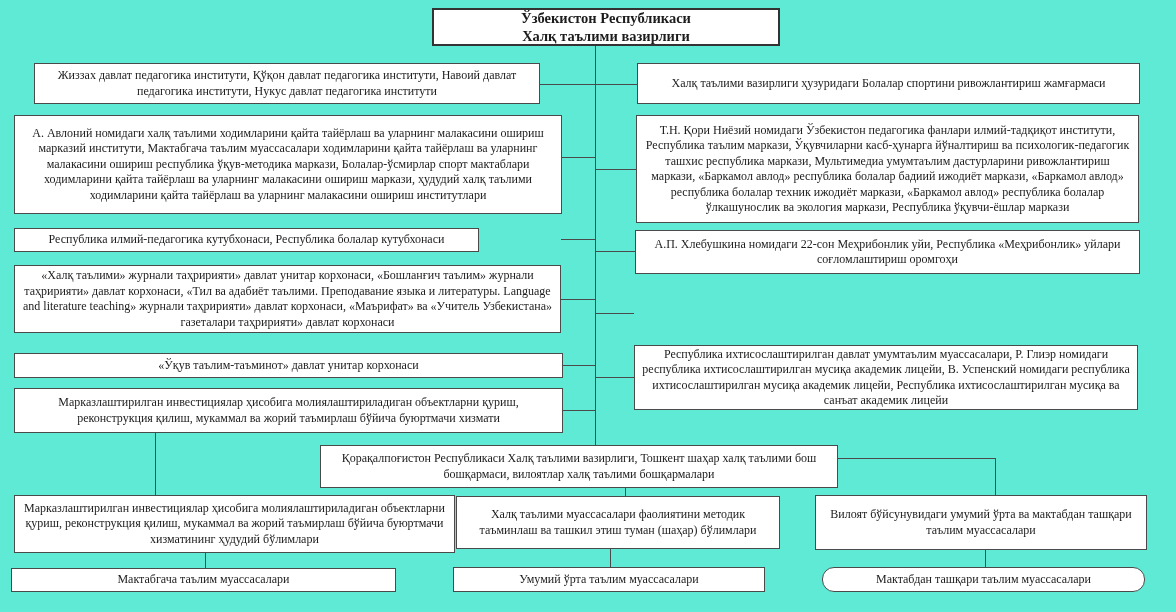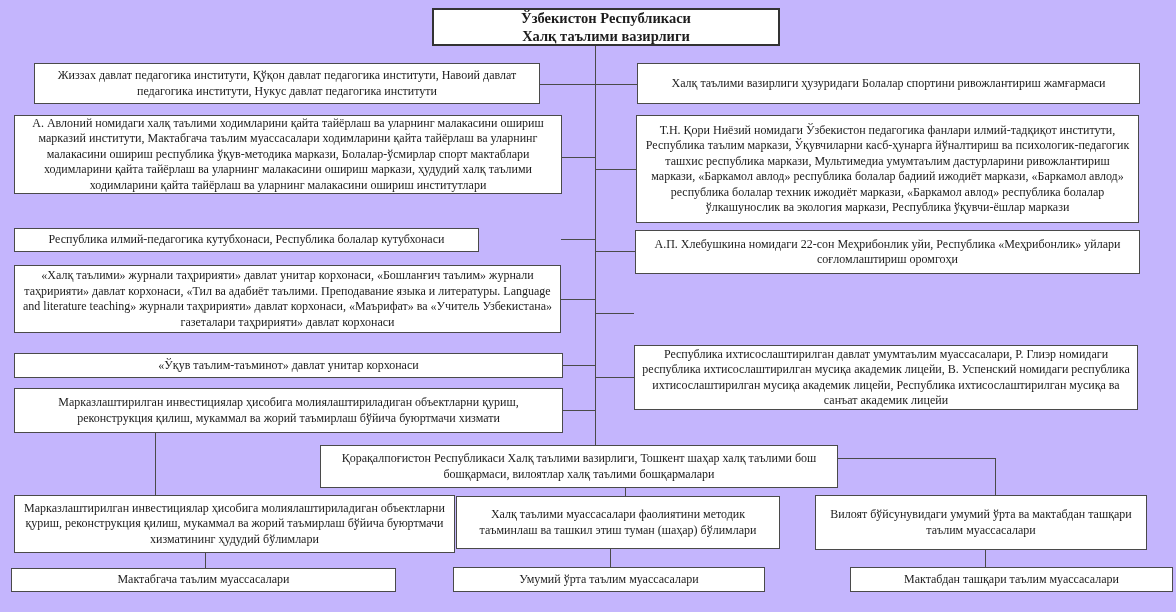--- a/index.html
+++ b/index.html
@@ -1,17 +1,17 @@
 <!DOCTYPE html>
 <html><head>
 <meta charset="utf-8">
 <style>
   html,body{margin:0;padding:0;background:#ffffff;}
   .canvas{
-    position:relative;width:1176px;height:612px;background:#c4b5fd;
+    position:relative;width:1176px;height:612px;background:#5eead4;
     font-family:"Liberation Serif","DejaVu Serif",serif;color:#1c1c1c;
     overflow:hidden;
   }
   .box{
     position:absolute;border:1px solid #4a4a4a;background:#fff;
     display:flex;align-items:center;justify-content:center;
     text-align:center;font-size:12px;line-height:15.5px;
     padding:1px 6px;box-sizing:border-box;
   }
   .title-box{
@@ -48,21 +48,21 @@
   <div class="line v" style="left:985px;top:550px;height:17px;"></div>
 
   <div class="box title-box" style="left:432px;top:8px;width:348px;height:38px;flex-direction:column;">
     <div>Ўзбекистон Республикаси</div>
     <div>Халқ таълими вазирлиги</div>
   </div>
 
   <div class="box" style="left:14px;top:63px;width:506px;height:41px;margin-left:20px;">
     <span>Жиззах давлат педагогика институти, Қўқон давлат педагогика институти, Навоий давлат педагогика институти, Нукус давлат педагогика институти</span>
   </div>
-  <div class="box" style="left:14px;top:115px;width:548px;height:79px;">
+  <div class="box" style="left:14px;top:115px;width:548px;height:99px;">
     <span>А. Авлоний номидаги халқ таълими ходимларини қайта тайёрлаш ва уларнинг малакасини ошириш марказий институти, Мактабгача таълим муассасалари ходимларини қайта тайёрлаш ва уларнинг малакасини ошириш республика ўқув-методика маркази, Болалар-ўсмирлар спорт мактаблари ходимларини қайта тайёрлаш ва уларнинг малакасини ошириш маркази, ҳудудий халқ таълими ходимларини қайта тайёрлаш ва уларнинг малакасини ошириш институтлари</span>
   </div>
   <div class="box" style="left:14px;top:228px;width:465px;height:24px;">
     <span>Республика илмий-педагогика кутубхонаси, Республика болалар кутубхонаси</span>
   </div>
   <div class="box" style="left:14px;top:265px;width:547px;height:68px;">
     <span>«Халқ таълими» журнали таҳририяти» давлат унитар корхонаси, «Бошланғич таълим» журнали таҳририяти» давлат корхонаси, «Тил ва адабиёт таълими. Преподавание языка и литературы. Language and literature teaching» журнали таҳририяти» давлат корхонаси, «Маърифат» ва «Учитель Узбекистана» газеталари таҳририяти» давлат корхонаси</span>
   </div>
   <div class="box" style="left:14px;top:353px;width:549px;height:25px;">
     <span>«Ўқув таълим-таъминот» давлат унитар корхонаси</span>
@@ -97,17 +97,17 @@
   <div class="box" style="left:815px;top:495px;width:332px;height:55px;">
     <span>Вилоят бўйсунувидаги умумий ўрта ва мактабдан ташқари таълим муассасалари</span>
   </div>
 
   <div class="box" style="left:11px;top:568px;width:385px;height:24px;">
     <span>Мактабгача таълим муассасалари</span>
   </div>
   <div class="box" style="left:453px;top:567px;width:312px;height:25px;text-align:center;">
     <span>Умумий ўрта таълим муассасалари</span>
   </div>
-  <div class="box" style="left:850px;top:567px;width:323px;height:25px;">
+  <div class="box" style="left:822px;top:567px;width:323px;height:25px;border-radius:12px;">
     <span>Мактабдан ташқари таълим муассасалари</span>
   </div>
 
 </div>
 
 </body></html>

